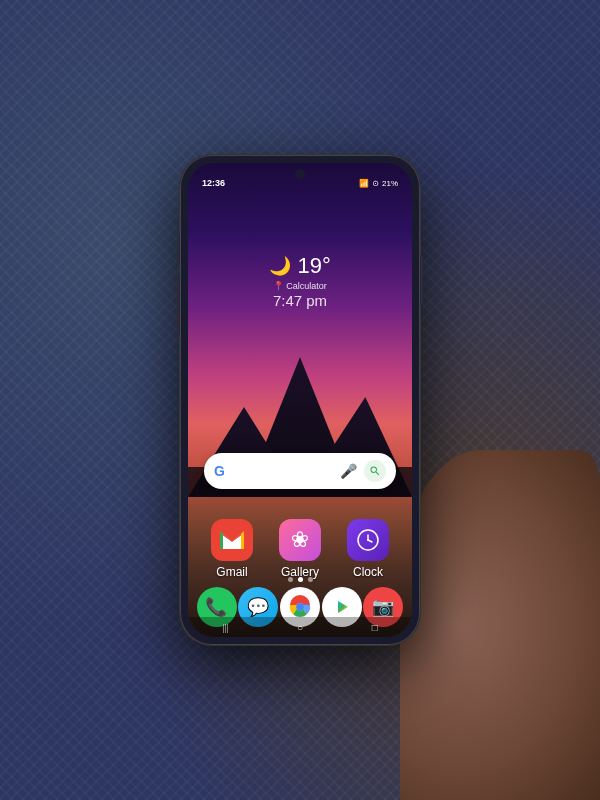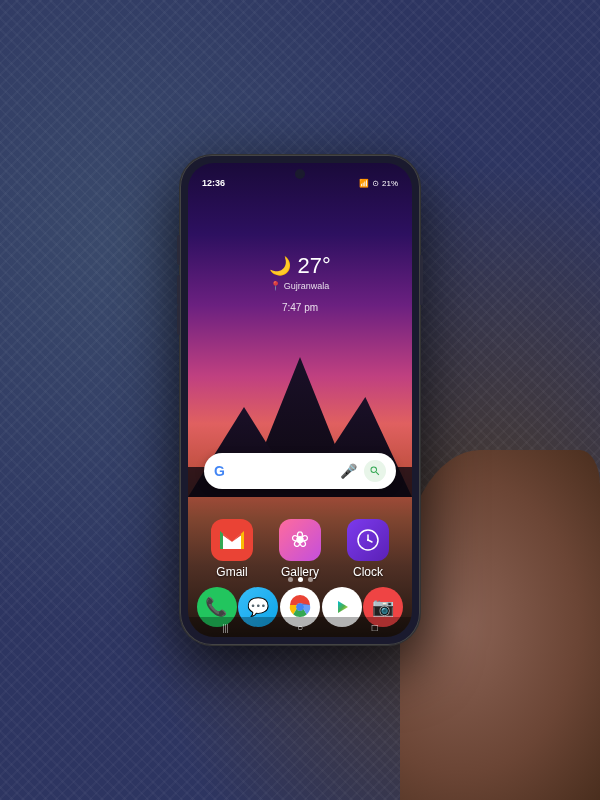--- a/index.html
+++ b/index.html
@@ -197,23 +197,23 @@
       font-size: 9px;
       color: rgba(255,255,255,0.85);
       margin-top: 2px;
       display: flex;
       align-items: center;
       justify-content: center;
       gap: 2px;
     }
 
     .weather-time {
-      font-size: 10px;
+      font-size: 15px;
       color: rgba(255,255,255,0.85);
-      margin-top: 11px;
+      margin-top: 1px;
     }
 
     
     .search-bar {
       position: absolute;
       bottom: 148px;
       left: 16px;
       right: 16px;
       height: 36px;
       background: white;
@@ -403,25 +403,25 @@
       <div class="status-icons">
         <span>📶</span>
         <span>⊙</span>
         <span>21%</span>
       </div>
     </div>
 
     <div class="weather-widget">
       <div class="weather-row">
         <span class="weather-icon">🌙</span>
-        <span class="weather-temp">27°</span>
+        <span class="weather-temp">19°</span>
       </div>
       <div class="weather-location">
         <span>📍</span>
-        <span>Gujranwala</span>
+        <span>Calculator</span>
       </div>
       <div class="weather-time">7:47 pm</div>
     </div>
 
     <div class="search-bar">
       <span class="google-g">G</span>
       <div class="search-input-fake"></div>
       <span class="search-mic">🎤</span>
       <div class="search-lens">
         <svg width="12" height="12" viewBox="0 0 24 24">

